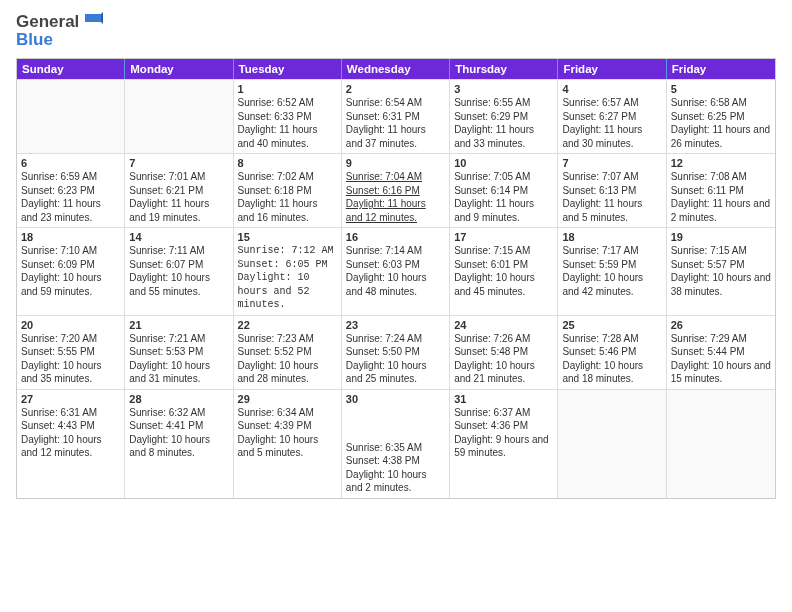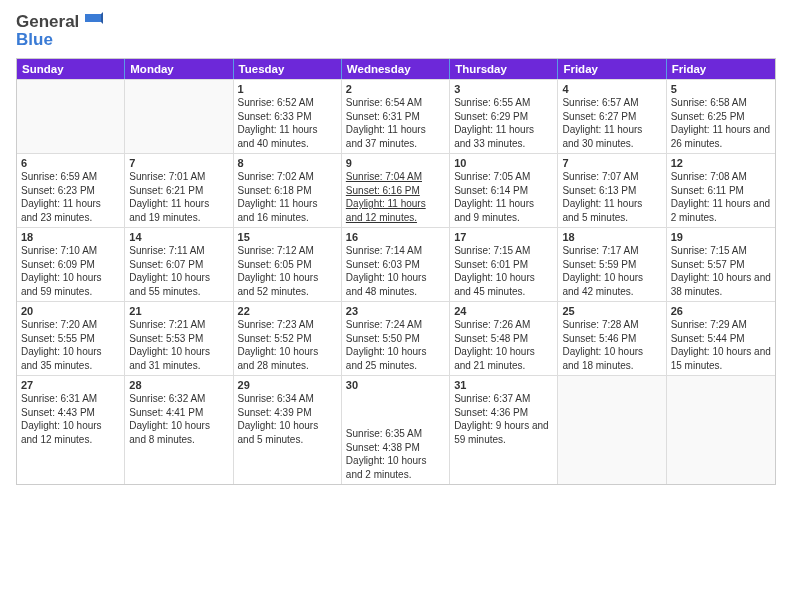--- a/index.html
+++ b/index.html
@@ -218,21 +218,21 @@
 Daylight: 10 hours and 59 minutes.</div>
           </div>
           <div class="cal-cell">
             <span class="day-num">14</span>
             <div class="cell-text" style="white-space: pre-line;">Sunrise: 7:11 AM
 Sunset: 6:07 PM
 Daylight: 10 hours and 55 minutes.</div>
           </div>
           <div class="cal-cell">
             <span class="day-num">15</span>
-            <div class="cell-text" style="white-space: pre-line;">Sunrise: 7:12 AM
+            <div class="cell-text" style="white-space: pre-line; font-family: Liberation Mono, monospace;">Sunrise: 7:12 AM
 Sunset: 6:05 PM
 Daylight: 10 hours and 52 minutes.</div>
           </div>
           <div class="cal-cell">
             <span class="day-num">16</span>
             <div class="cell-text" style="white-space: pre-line;">Sunrise: 7:14 AM
 Sunset: 6:03 PM
 Daylight: 10 hours and 48 minutes.</div>
           </div>
           <div class="cal-cell">

